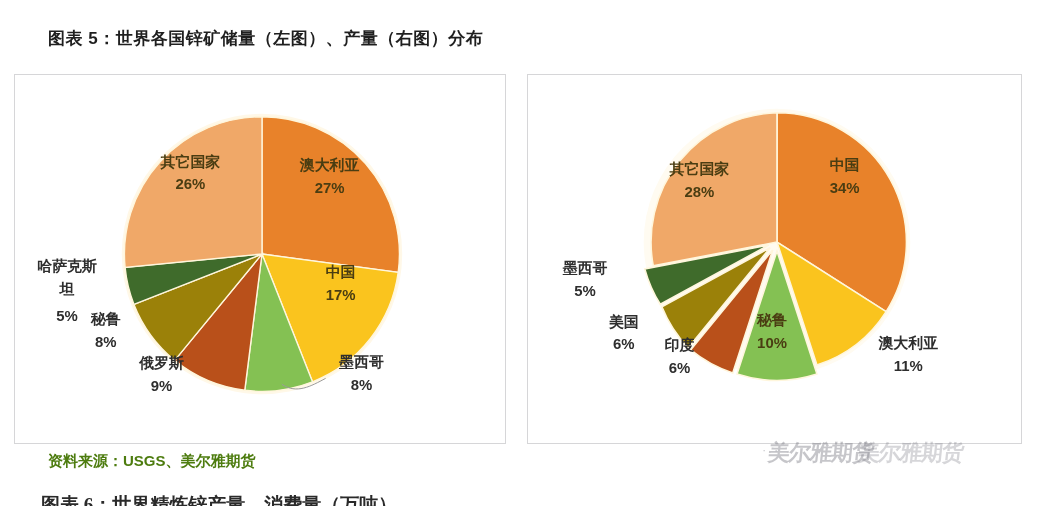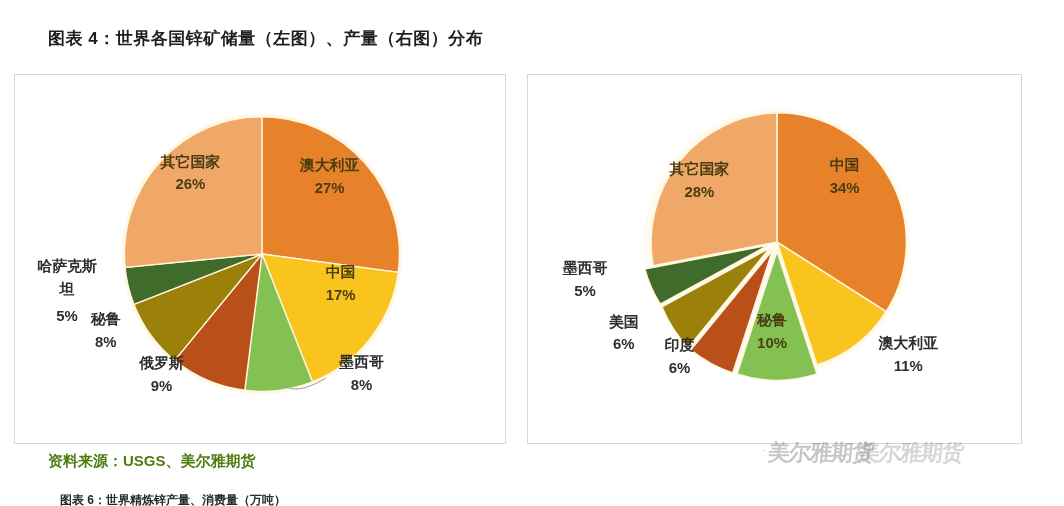--- a/index.html
+++ b/index.html
@@ -83,28 +83,29 @@
     position: absolute;
     left: 0px; top: 6px;
     font-size: 13px;
     color: rgba(140,140,148,0.45);
     letter-spacing: 2px;
   }
 
   
   #bottom-clip {
     position: absolute;
-    left: 60px;
+    left: 41px;
     top: 492px;
-    font-size: 12px;
+    font-size: 19px;
     font-weight: bold;
     color: #2a2a2a;
     white-space: nowrap;
     height: 14px;
     overflow: hidden;
+    font-family: Liberation Serif, serif;
   }
 
   
   text.inner-label {
     font-family: "Liberation Sans", "DejaVu Sans", sans-serif;
     font-size: 15px;
     font-weight: bold;
     fill: #4a3d12;
     text-anchor: middle;
   }
@@ -117,21 +118,21 @@
   }
   .leader {
     stroke: #9a9a9a;
     stroke-width: 1;
     fill: none;
   }
 </style>
 </head>
 <body>
 
-<div id="chart-title">图表 4：世界各国锌矿储量（左图）、产量（右图）分布</div>
+<div id="chart-title">图表 5：世界各国锌矿储量（左图）、产量（右图）分布</div>
 
 <div class="panel" id="panel-left">
   <div class="pie-wrap">
     <svg class="pie-svg" viewBox="0 0 492 370" preserveAspectRatio="xMidYMid meet">
 
       <circle cx="248" cy="180" r="141" fill="#FFF8E8"></circle>
 
       <path d="M248,180 L248,42 A138,138 0 0,1 384.95,198.49 Z" fill="#E8822A" stroke="#FFF6DC" stroke-width="1.4"></path>
 
       <path d="M248,180 L384.95,198.49 A138,138 0 0,1 298.80,308.45 Z" fill="#FAC41E" stroke="#FFF6DC" stroke-width="1.4"></path>

